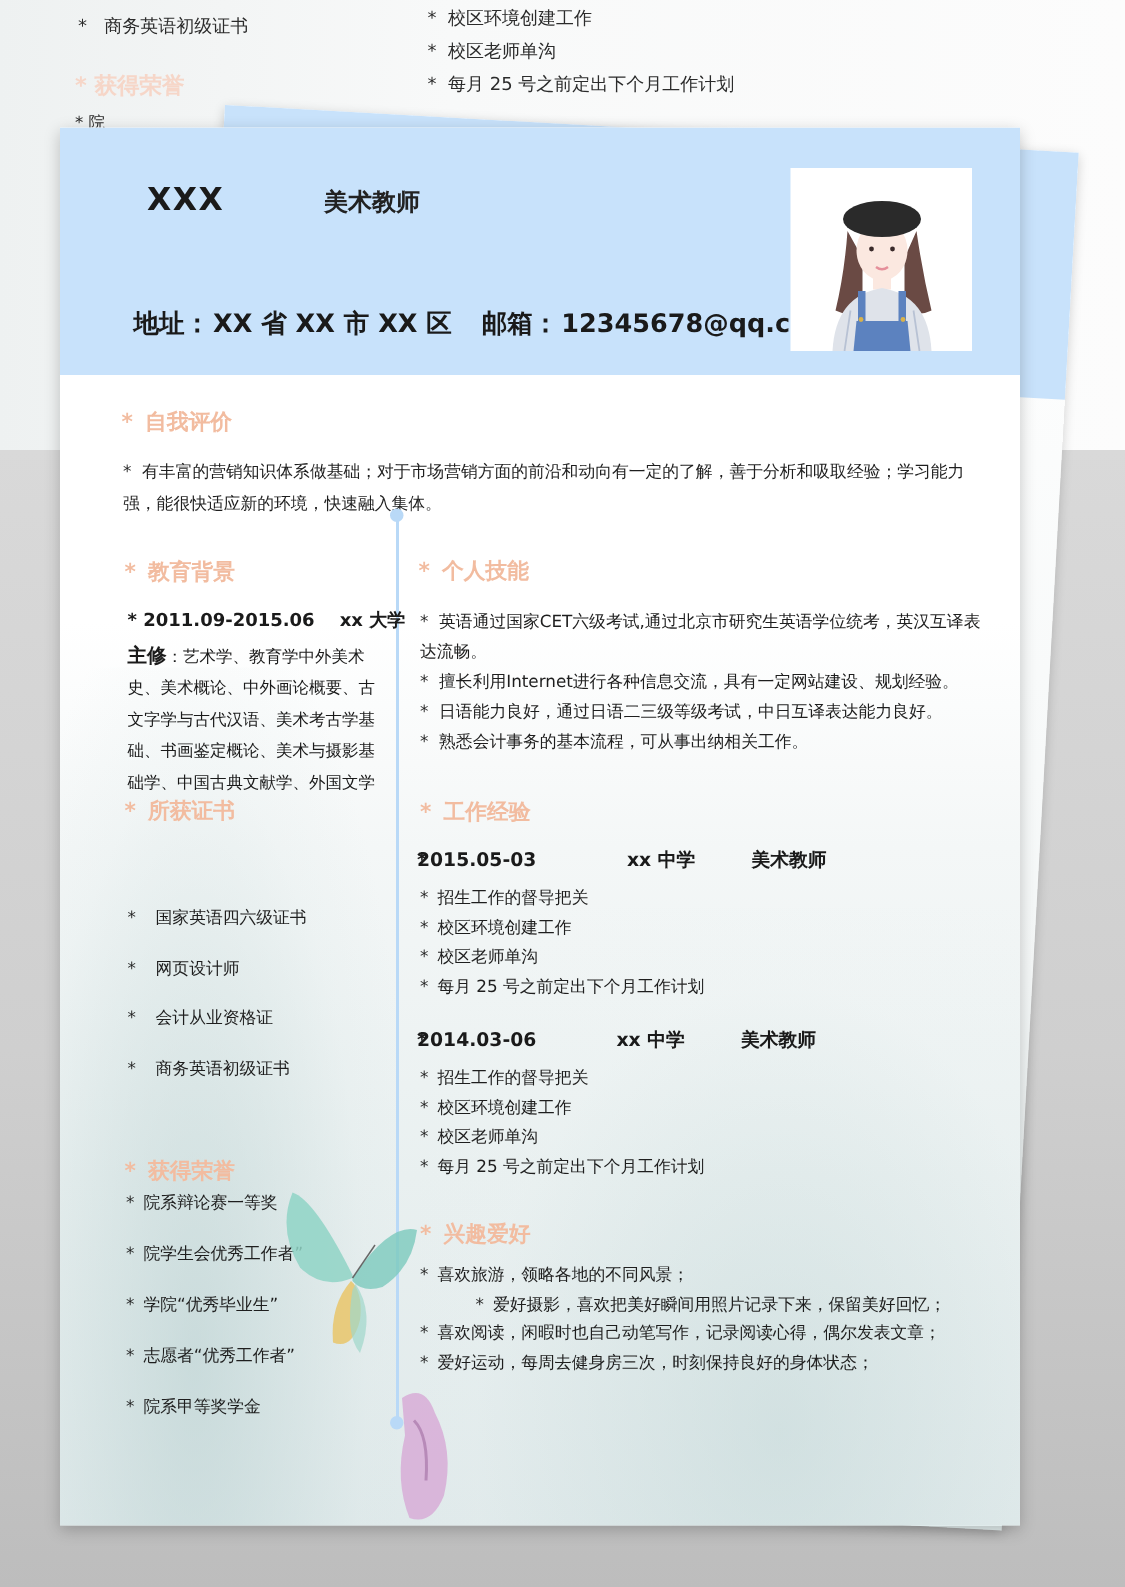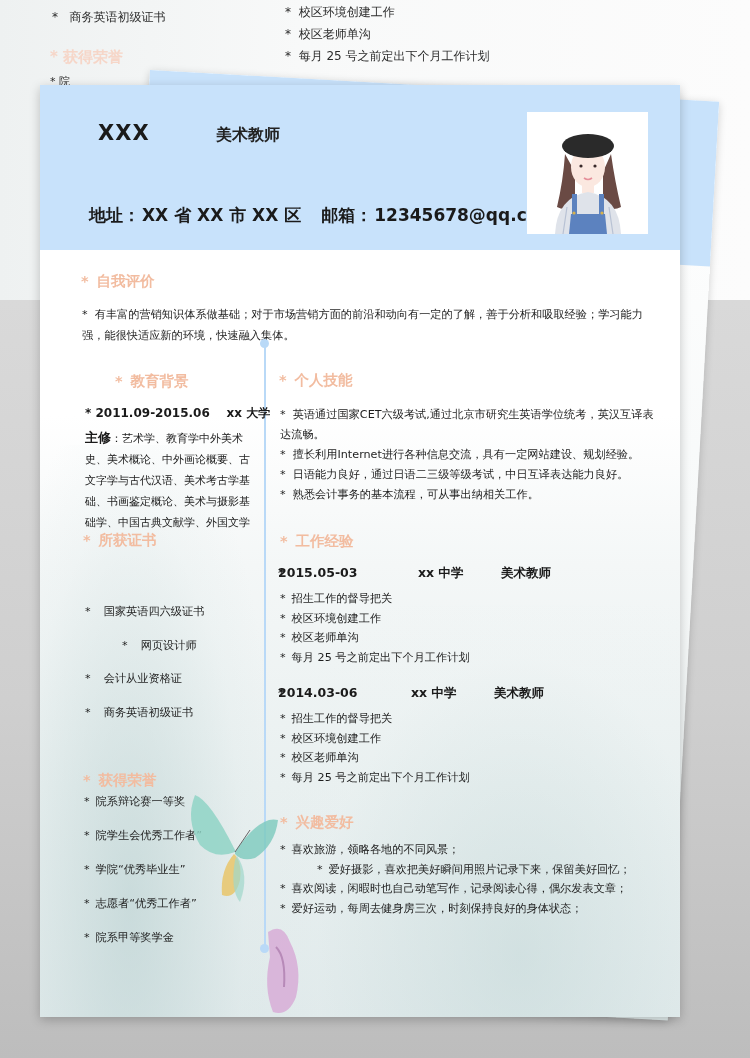--- a/index.html
+++ b/index.html
@@ -160,36 +160,36 @@
   </div>
   <div class="para" style="left:42px; top:219px; width:590px;">
     <span>*</span>&nbsp;&nbsp;<span>有丰富的营销知识体系做基础；对于市场营销方面的前沿和动向有一定的了解，善于分析和吸取经验；学习能力</span><br>
     <span>强，能很快适应新的环境，快速融入集体。</span>
   </div>
 
   <div class="timeline"></div>
   <div class="tl-dot" style="left:220px; top:254px;"></div>
   <div class="tl-dot" style="left:220px; top:859px;"></div>
 
-  <div class="section-title" style="left:43px; top:287px;margin-left:32px;">
+  <div class="section-title" style="left:43px; top:287px;">
     <span class="star">*</span><span>教育背景</span>
   </div>
   <div class="edu-head">
     <span>*</span> <span>2011.09-2015.06</span>&nbsp;&nbsp;&nbsp;&nbsp;<span>xx 大学</span>
   </div>
   <div class="edu-body">
     <span class="major-label">主修</span><span>：艺术学、教育学中外美术史、美术概论、中外画论概要、古文字学与古代汉语、美术考古学基础、书画鉴定概论、美术与摄影基础学、中国古典文献学、外国文学</span>
   </div>
 
   <div class="section-title" style="left:43px; top:446px;">
     <span class="star">*</span><span>所获证书</span>
   </div>
   <ul class="list" style="left:45px; top:519px;">
     <li style="height:33.5px;"><span class="b">*</span>&nbsp;&nbsp;<span>国家英语四六级证书</span></li>
-    <li style="height:33.5px;margin-left:37px;"><span class="b">*</span>&nbsp;&nbsp;<span>网页设计师</span></li>
+    <li style="height:33.5px;"><span class="b">*</span>&nbsp;&nbsp;<span>网页设计师</span></li>
     <li style="height:33.5px;"><span class="b">*</span>&nbsp;&nbsp;<span>会计从业资格证</span></li>
     <li style="height:33.5px;"><span class="b">*</span>&nbsp;&nbsp;<span>商务英语初级证书</span></li>
   </ul>
 
   <div class="section-title" style="left:43px; top:686px;">
     <span class="star">*</span><span>获得荣誉</span>
   </div>
   <ul class="list" style="left:44px; top:709px;">
     <li style="height:34px;"><span class="b">*</span><span>院系辩论赛一等奖</span></li>
     <li style="height:34px;"><span class="b">*</span><span>院学生会优秀工作者”</span></li>

